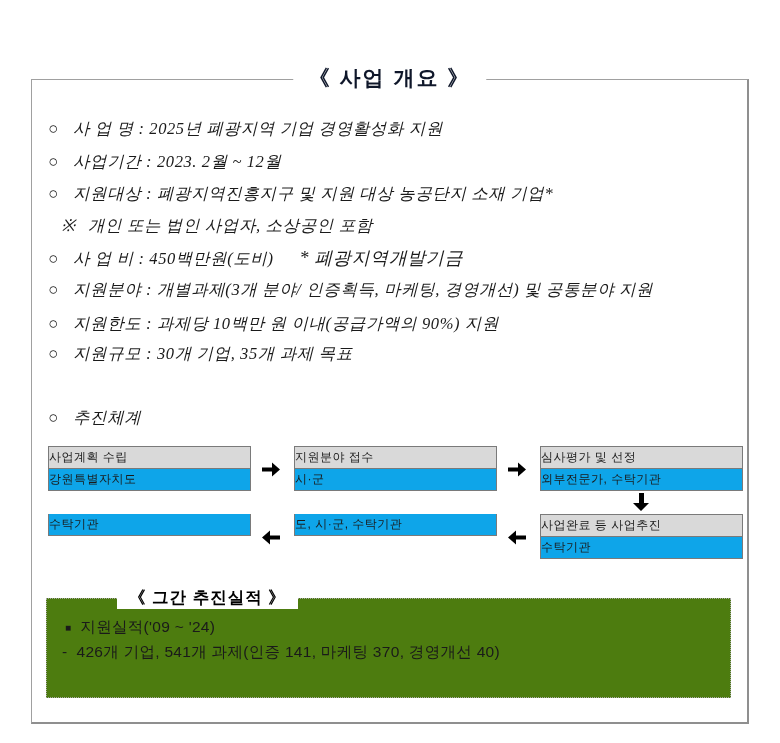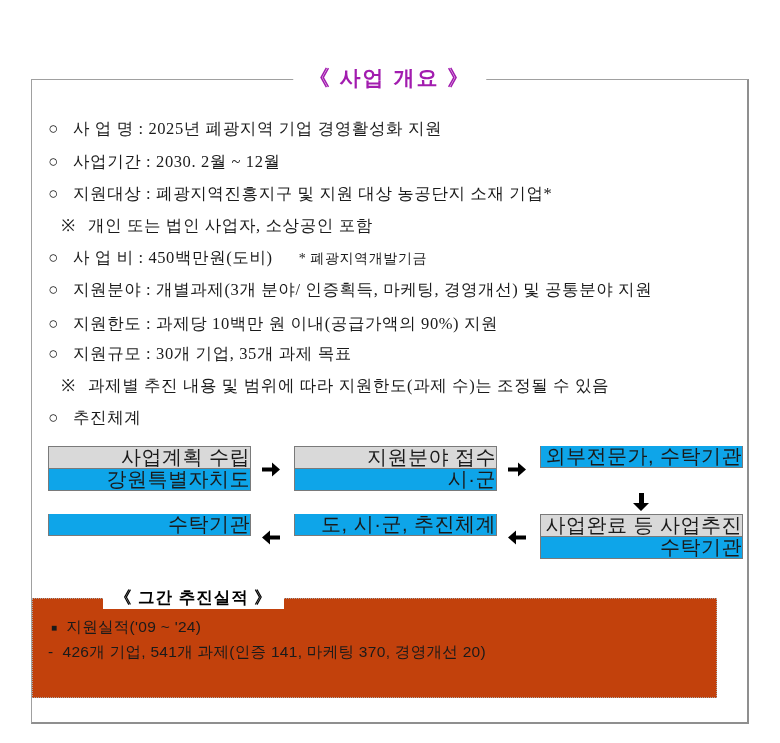--- a/index.html
+++ b/index.html
@@ -6,78 +6,78 @@
   body{width:780px;height:743px;position:relative;overflow:hidden;
        font-family:"Liberation Serif","DejaVu Serif",serif;color:#1a1a1a;}
 
   
   .doc-frame{position:absolute;left:31px;top:79px;width:715px;height:642px;
              border:1px solid #a0a0a0;border-right:2px solid #8f8f8f;border-bottom:2px solid #8f8f8f;
              background:#ffffff;}
   .doc-title{position:absolute;left:50%;top:-16px;transform:translateX(-50%);
              background:#ffffff;padding:0 16px;white-space:nowrap;
              font-family:"Liberation Sans","DejaVu Sans",sans-serif;
-             font-weight:bold;font-size:21px;letter-spacing:2px;color:#a21caf;}
+             font-weight:bold;font-size:21px;letter-spacing:2px;color:#0f172a;}
 
   
   .line{position:absolute;left:13px;height:24px;line-height:24px;white-space:nowrap;
-        font-size:16.5px;letter-spacing:0.6px;}
+        font-size:16.5px;letter-spacing:0.6px;font-style:italic;}
   .line .bullet{display:inline-block;width:17px;margin-right:11px;text-align:center;}
   .line.sub{left:28px;}
-  .line .note{margin-left:26px;font-size:14px;margin-top:12px;}
+  .line .note{margin-left:26px;font-size:18px;margin-top:12px;}
 
   
   .flow-box{position:absolute;width:203px;font-family:"Liberation Sans","DejaVu Sans",sans-serif;
-            font-size:20px;letter-spacing:0.5px;text-align:right;}
+            font-size:12px;letter-spacing:0.5px;text-align:left;}
   .flow-box .hd{border:1px solid #7a7a7a;background:#d9d9d9;height:21px;line-height:21px;}
   .flow-box .bd{border:1px solid #7a7a7a;border-top:none;background:#0ea5e9;height:21px;line-height:21px;}
   .arrow{position:absolute;}
 
   
-  .perf-frame{position:absolute;left:32px;top:598px;width:683px;height:98px;
-              border:1px dotted #a8a8a8;background:#c2410c;
+  .perf-frame{position:absolute;left:46px;top:598px;width:683px;height:98px;
+              border:1px dotted #a8a8a8;background:#4d7c0f;
               font-family:"Liberation Sans","DejaVu Sans",sans-serif;}
   .perf-title{position:absolute;left:70px;top:-12px;background:#fff;padding:0 12px;
               white-space:nowrap;font-weight:bold;font-size:16.5px;letter-spacing:1px;color:#000;}
   .perf-line{position:absolute;height:22px;line-height:22px;white-space:nowrap;
              font-size:15.5px;letter-spacing:0.3px;}
   .perf-line .mk{display:inline-block;margin-right:9px;}
   .perf-line.l1{left:18px;top:17px;text-align:right;}
   .perf-line.l1 .mk{font-size:10px;vertical-align:1px;}
   .perf-line.l2{left:15px;top:42px;}
   .perf-line.l3{left:27px;top:66px;font-weight:bold;}
   .perf-line.l3 .small{font-size:13px;}
 </style>
 </head>
 <body>
 
 <div class="doc-frame">
 
   <div class="doc-title">《 사업 개요 》</div>
 
   <div class="line" style="top:37px"><span class="bullet">○</span><span>사 업 명 : 2025년 폐광지역 기업 경영활성화 지원</span></div>
-  <div class="line" style="top:70px"><span class="bullet">○</span><span>사업기간 : 2030. 2월 ~ 12월</span></div>
+  <div class="line" style="top:70px"><span class="bullet">○</span><span>사업기간 : 2023. 2월 ~ 12월</span></div>
   <div class="line" style="top:102px"><span class="bullet">○</span><span>지원대상 : 폐광지역진흥지구 및 지원 대상 농공단지 소재 기업*</span></div>
   <div class="line sub" style="top:134px"><span class="bullet">※</span><span>개인 또는 법인 사업자, 소상공인 포함</span></div>
   <div class="line" style="top:166px"><span class="bullet">○</span><span>사 업 비 : 450백만원(도비)</span><span class="note">* 폐광지역개발기금</span></div>
   <div class="line" style="top:198px"><span class="bullet">○</span><span>지원분야 : 개별과제(3개 분야/ 인증획득, 마케팅, 경영개선) 및 공통분야 지원</span></div>
   <div class="line" style="top:232px"><span class="bullet">○</span><span>지원한도 : 과제당 10백만 원 이내(공급가액의 90%) 지원</span></div>
   <div class="line" style="top:262px"><span class="bullet">○</span><span>지원규모 : 30개 기업, 35개 과제 목표</span></div>
-  <div class="line sub" style="top:294px"><span class="bullet">※</span><span>과제별 추진 내용 및 범위에 따라 지원한도(과제 수)는 조정될 수 있음</span></div>
   <div class="line" style="top:326px"><span class="bullet">○</span><span>추진체계</span></div>
 
   <div class="flow-box" style="left:16px;top:366px">
     <div class="hd">사업계획 수립</div>
     <div class="bd">강원특별자치도</div>
   </div>
   <div class="flow-box" style="left:262px;top:366px">
     <div class="hd">지원분야 접수</div>
     <div class="bd">시·군</div>
   </div>
   <div class="flow-box" style="left:508px;top:366px">
+    <div class="hd">심사평가 및 선정</div>
     <div class="bd">외부전문가, 수탁기관</div>
   </div>
 
   <span class="arrow" style="left:229px;top:381px">
     <svg width="20" height="17" viewBox="0 0 20 17">
         <path d="M1 6.5 h10 v-5 l8 7 -8 7 v-5 h-10 z" fill="#000"></path>
       </svg>
   </span>
   <span class="arrow" style="left:475px;top:381px">
     <svg width="20" height="17" viewBox="0 0 20 17">
@@ -88,21 +88,21 @@
   <span class="arrow" style="left:601px;top:412px">
     <svg width="17" height="20" viewBox="0 0 17 20">
         <path d="M6 1 h5 v10 h5 l-8 8 -8 -8 h6 z" fill="#000"></path>
       </svg>
   </span>
 
   <div class="flow-box" style="left:16px;top:434px">
     <div class="bd">수탁기관</div>
   </div>
   <div class="flow-box" style="left:262px;top:434px">
-    <div class="bd">도, 시·군, 추진체계</div>
+    <div class="bd">도, 시·군, 수탁기관</div>
   </div>
   <div class="flow-box" style="left:508px;top:434px">
     <div class="hd">사업완료 등 사업추진</div>
     <div class="bd">수탁기관</div>
   </div>
 
   <span class="arrow" style="left:229px;top:449px">
     <svg width="20" height="17" viewBox="0 0 20 17">
         <path d="M19 6.5 h-10 v-5 l-8 7 8 7 v-5 h10 z" fill="#000"></path>
       </svg>
@@ -115,15 +115,15 @@
 
 </div>
 
 <div class="perf-frame">
   <div class="perf-title">《 그간 추진실적 》</div>
 
   <div class="perf-line l1">
     <span class="mk">■</span><span>지원실적('09 ~ '24)</span>
   </div>
   <div class="perf-line l2">
-    <span class="mk">-</span><span>426개 기업, 541개 과제(인증 141, 마케팅 370, 경영개선 20)</span>
+    <span class="mk">-</span><span>426개 기업, 541개 과제(인증 141, 마케팅 370, 경영개선 40)</span>
   </div>
 </div>
 
 </body></html>

